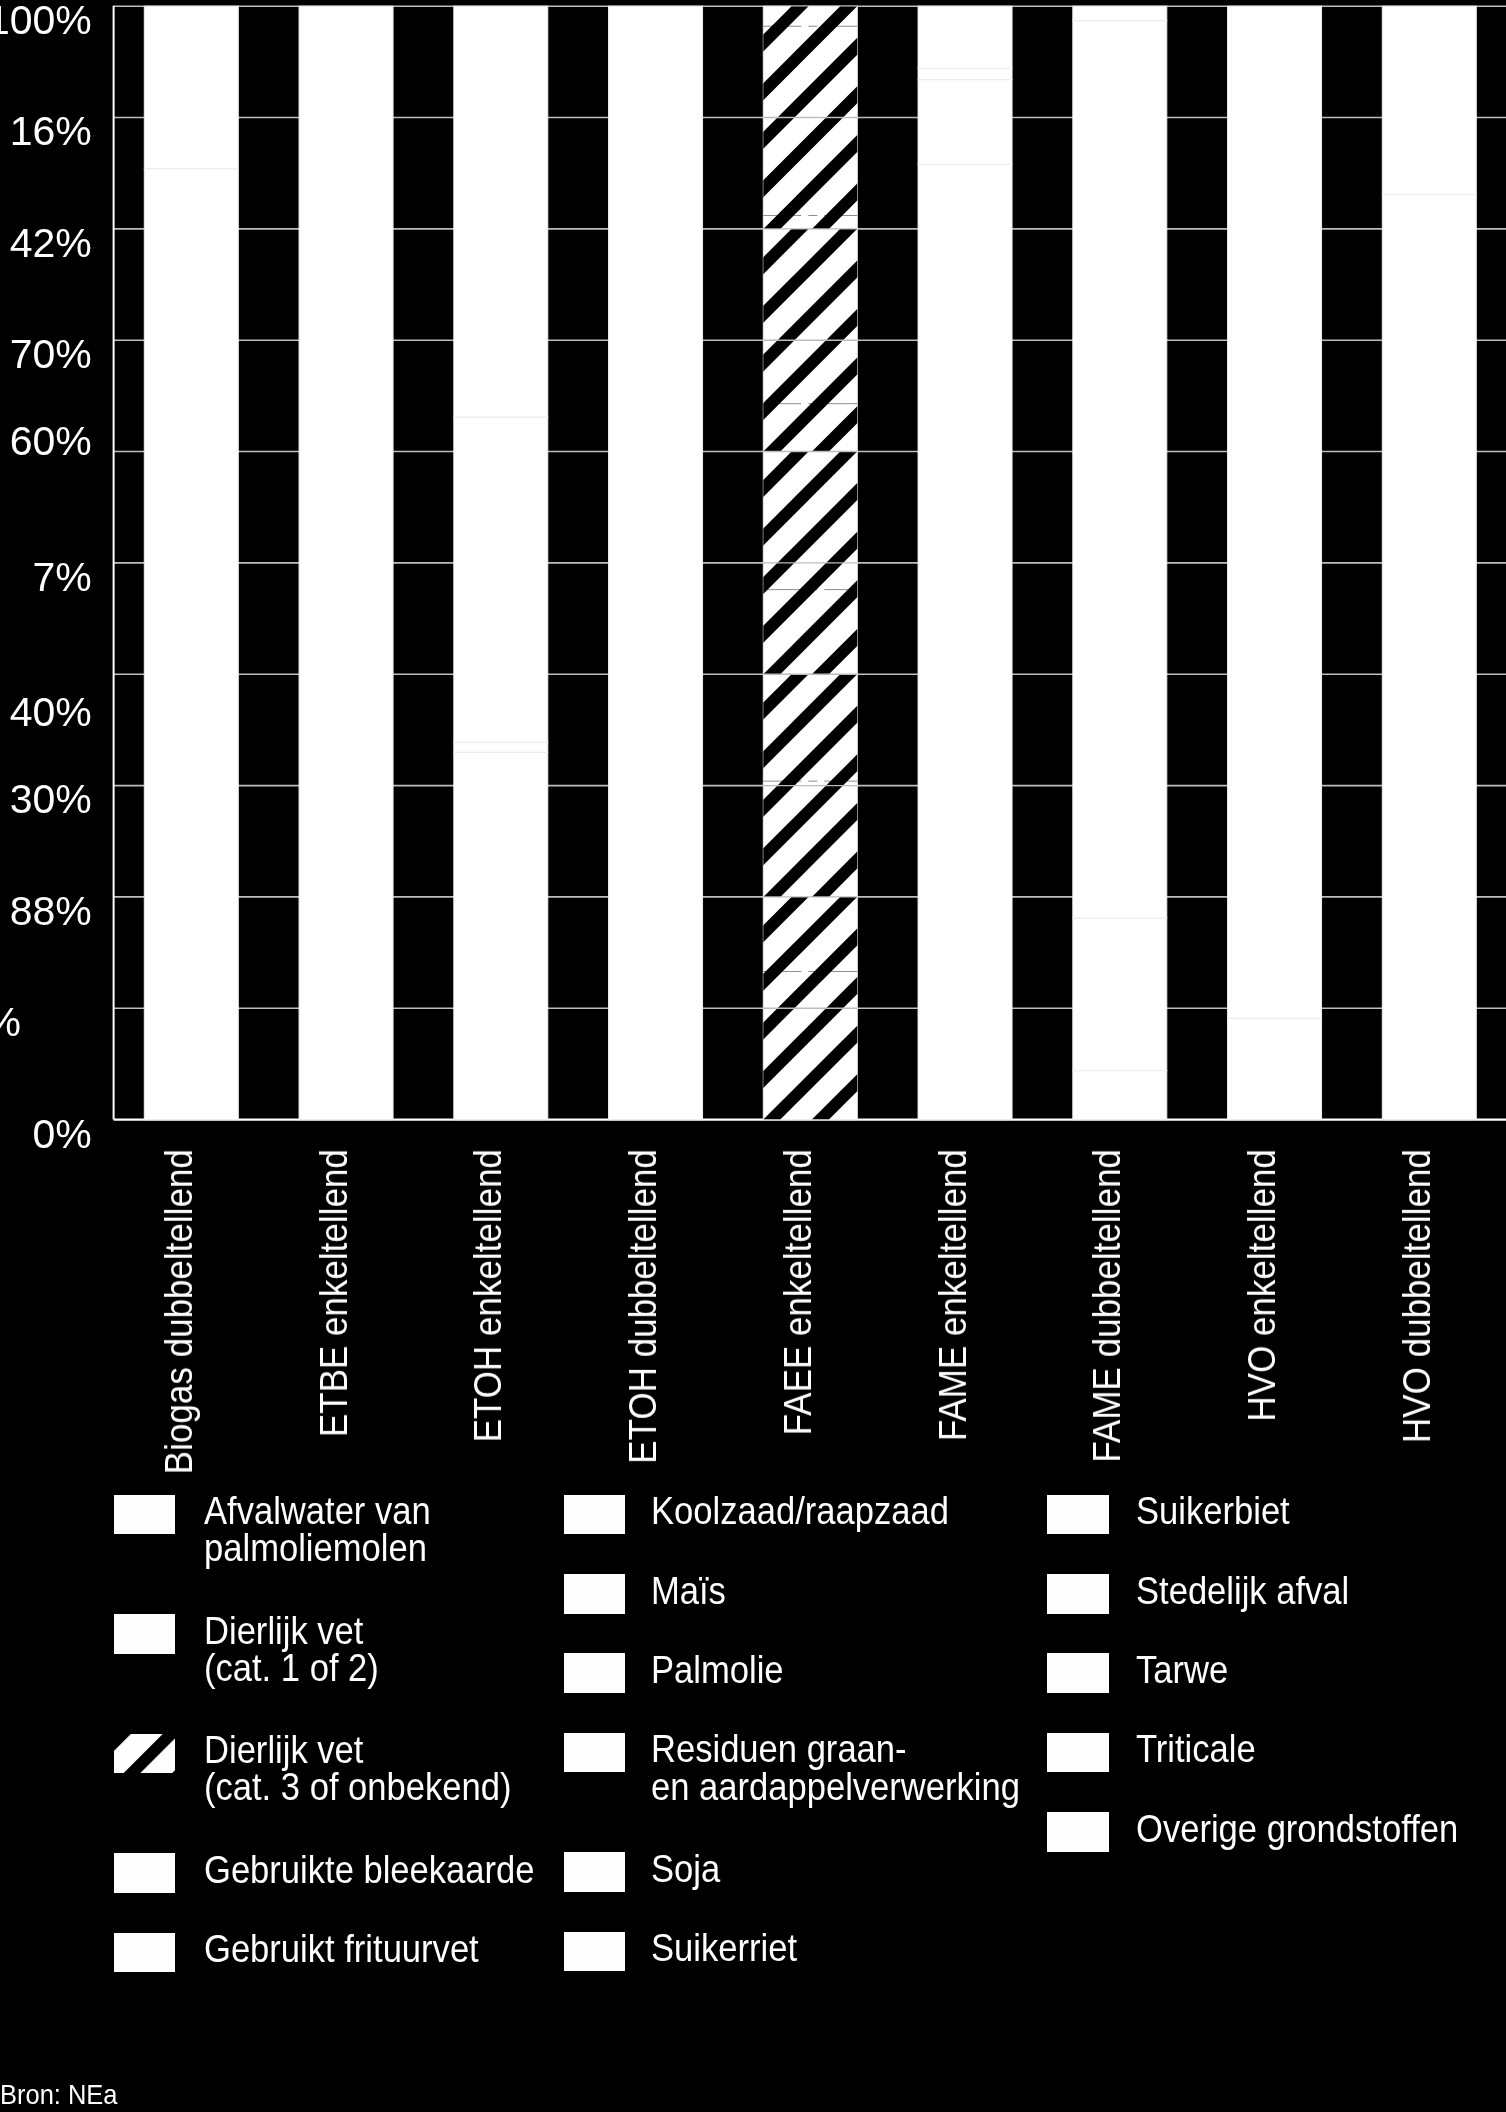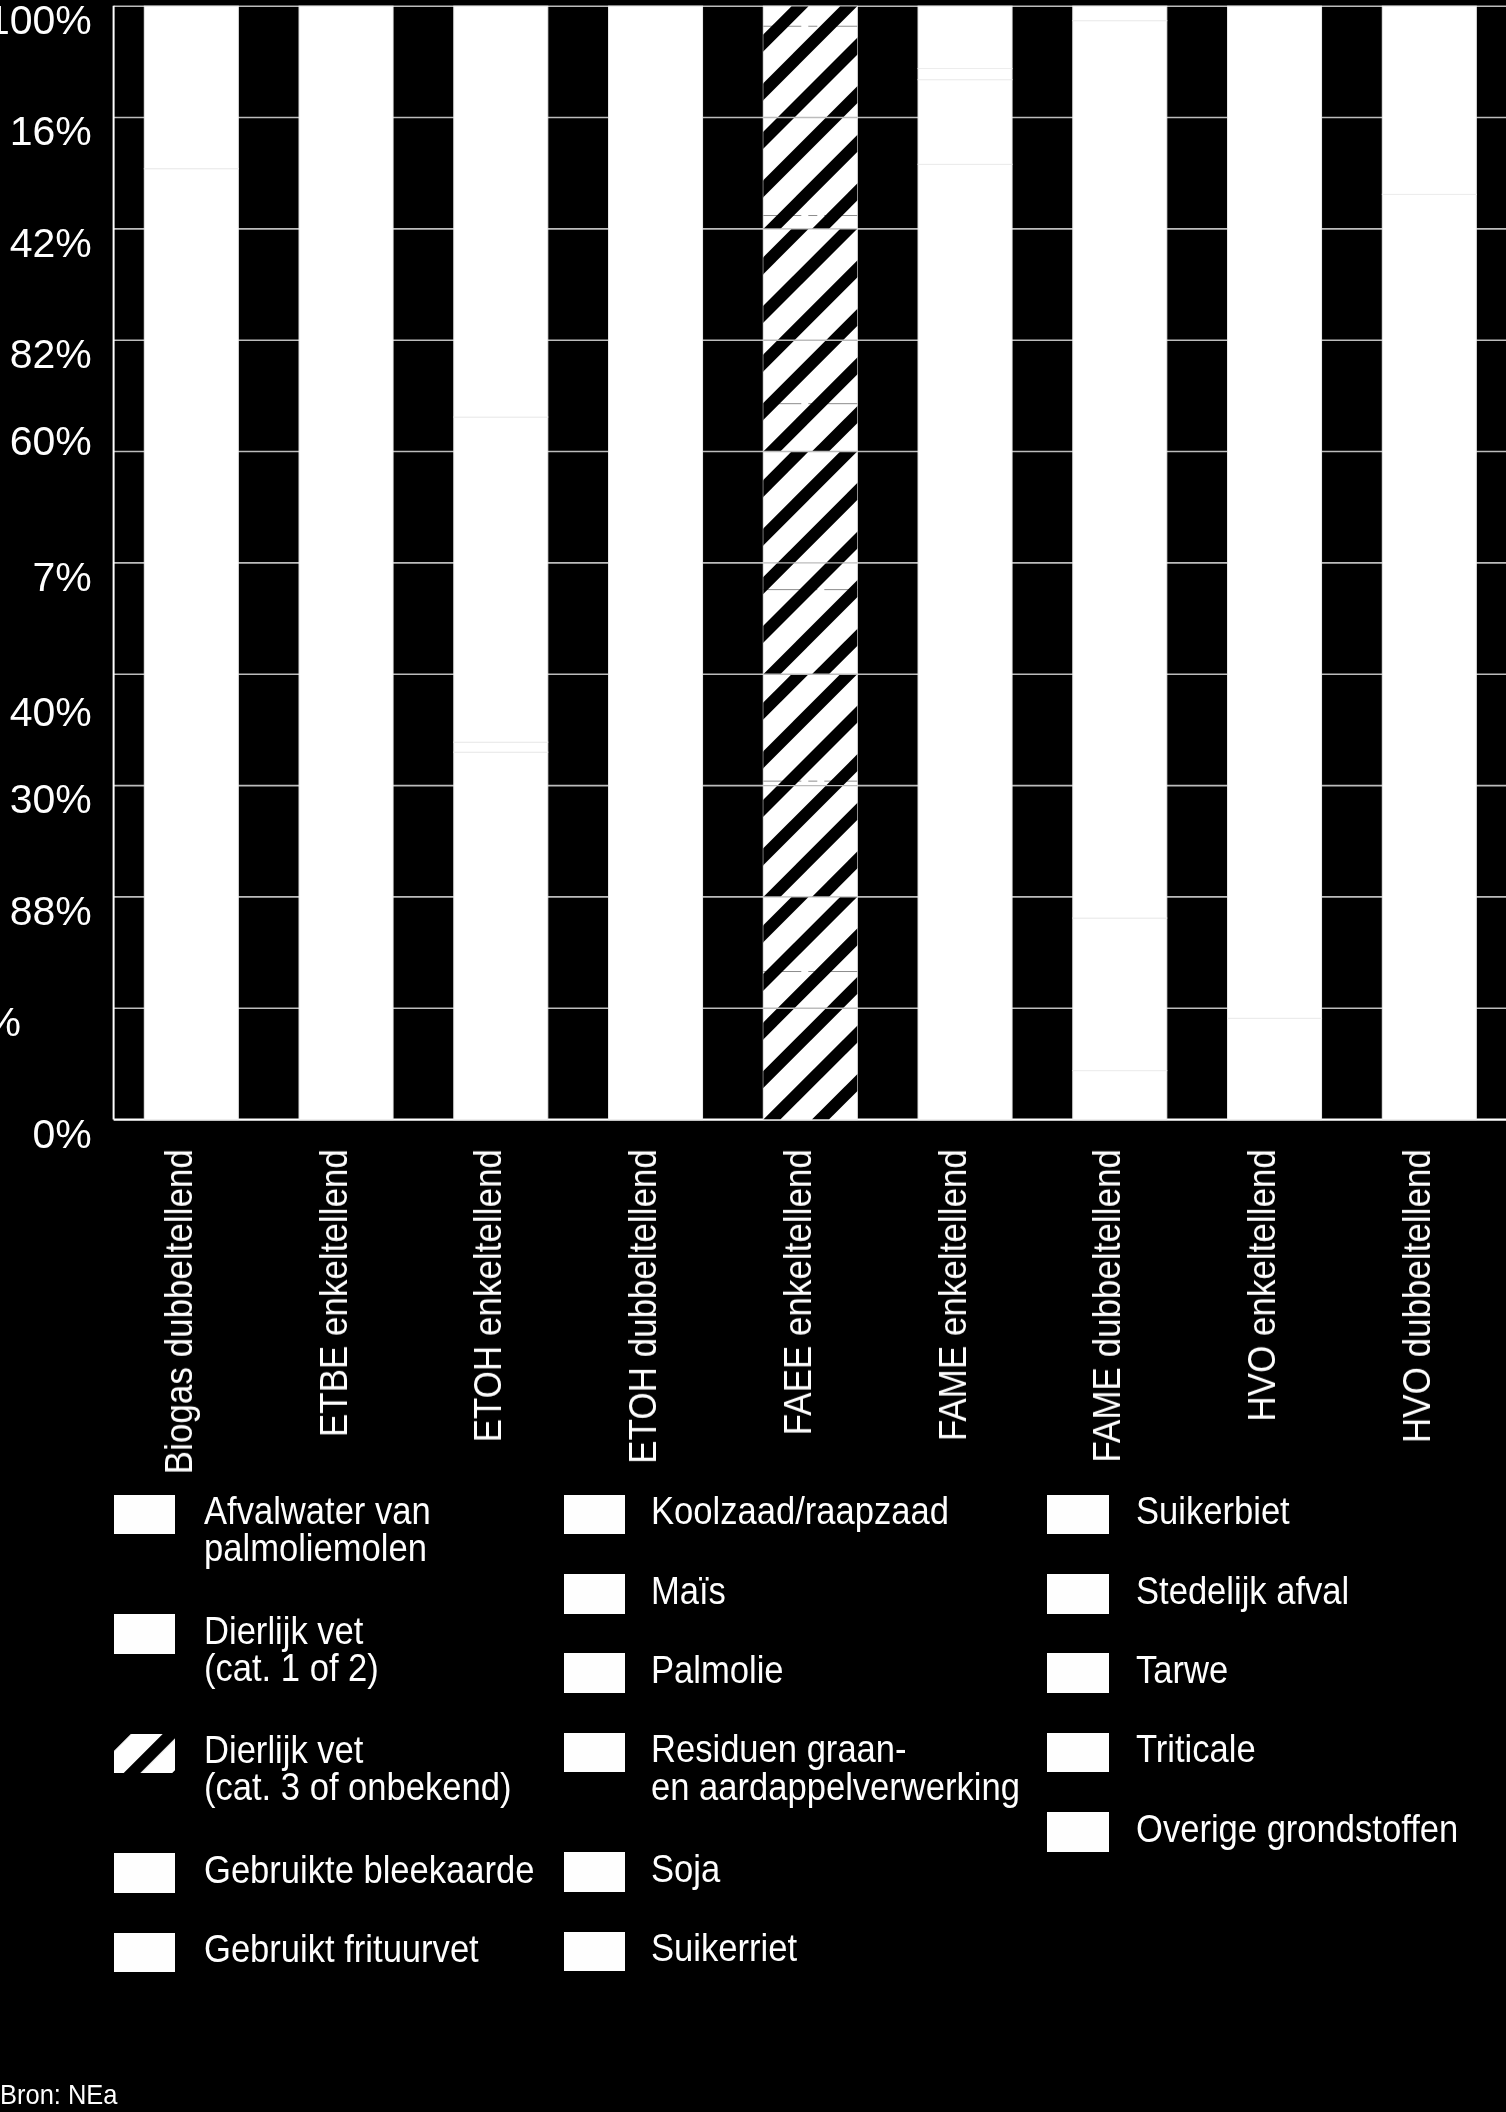--- a/index.html
+++ b/index.html
@@ -160,21 +160,21 @@
         <line x1="763.3" y1="785.5799999999999" x2="857.3" y2="785.5799999999999" stroke="#bcbcbc" stroke-width="1.4"></line>
         <line x1="763.3" y1="896.92" x2="857.3" y2="896.92" stroke="#bcbcbc" stroke-width="1.4"></line>
         <line x1="763.3" y1="1008.26" x2="857.3" y2="1008.26" stroke="#bcbcbc" stroke-width="1.4"></line>
       </g>
       <line x1="113.6" y1="5.7" x2="113.6" y2="1119.6" stroke="#ffffff" stroke-width="2"></line>
     </svg>
   <div id="ylabels">
       <div class="ylab" style="right: 1414.2px; top: 4.1px;">100%</div>
       <div class="ylab" style="right: 1414.2px; top: 115.44px;">16%</div>
       <div class="ylab" style="right: 1414.2px; top: 226.78px;">42%</div>
-      <div class="ylab" style="right: 1414.2px; top: 338.12px;">82%</div>
+      <div class="ylab" style="right: 1414.2px; top: 338.12px;">70%</div>
       <div class="ylab" style="right: 1414.2px; top: 425px;">60%</div>
       <div class="ylab" style="right: 1414.2px; top: 560.8px;">7%</div>
       <div class="ylab" style="right: 1414.2px; top: 672.14px; margin-top: 24px;">40%</div>
       <div class="ylab" style="right: 1414.2px; top: 783.48px;">30%</div>
       <div class="ylab" style="right: 1414.2px; top: 894.82px;">88%</div>
       <div class="ylab" style="right: 1485px; top: 1006.16px;">10%</div>
       <div class="ylab" style="right: 1414.2px; top: 1117.5px;">0%</div>
     </div>
   <div id="xlabels">
       <div class="xlab" style="left: -320.2px; top: 1148.5px;">Biogas dubbeltellend</div>

